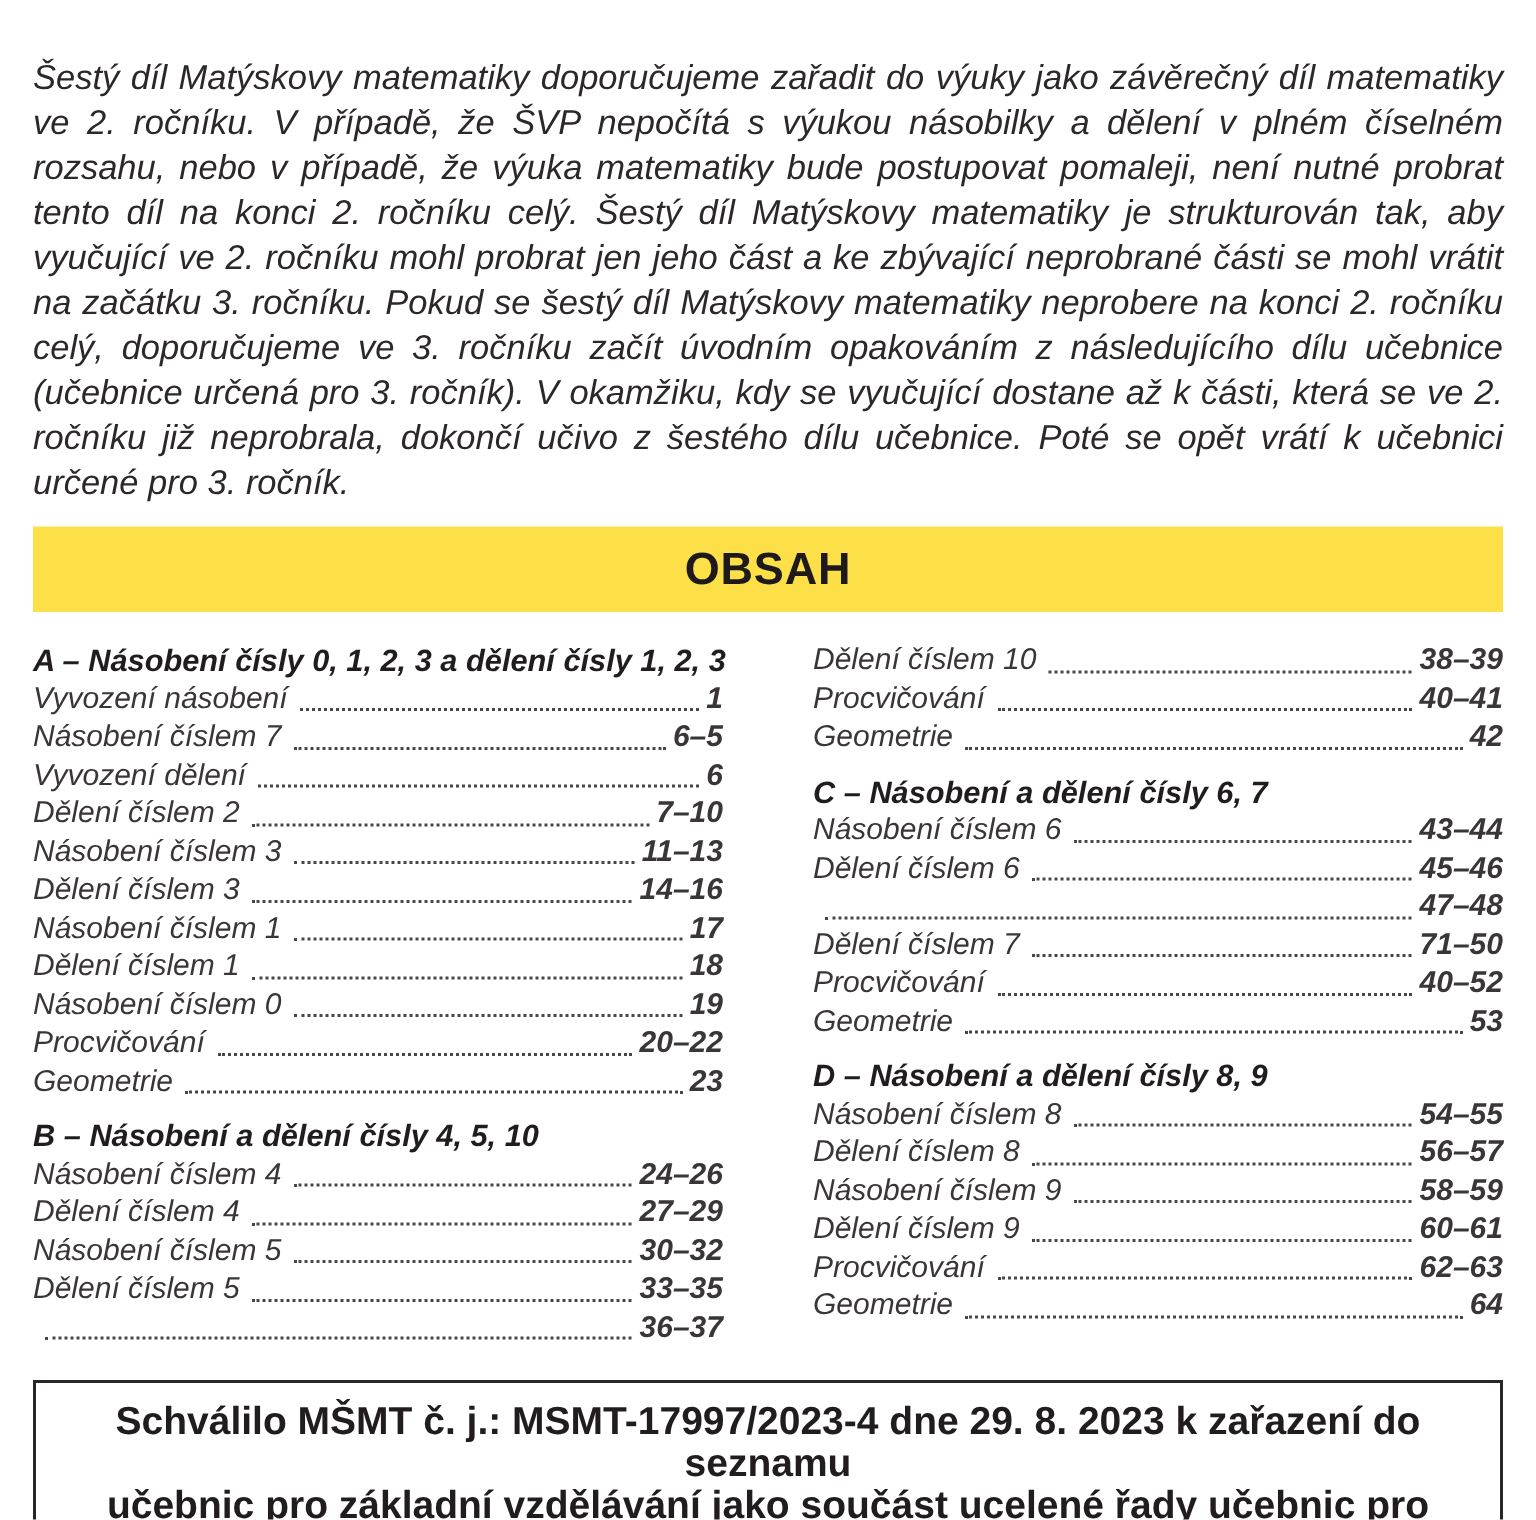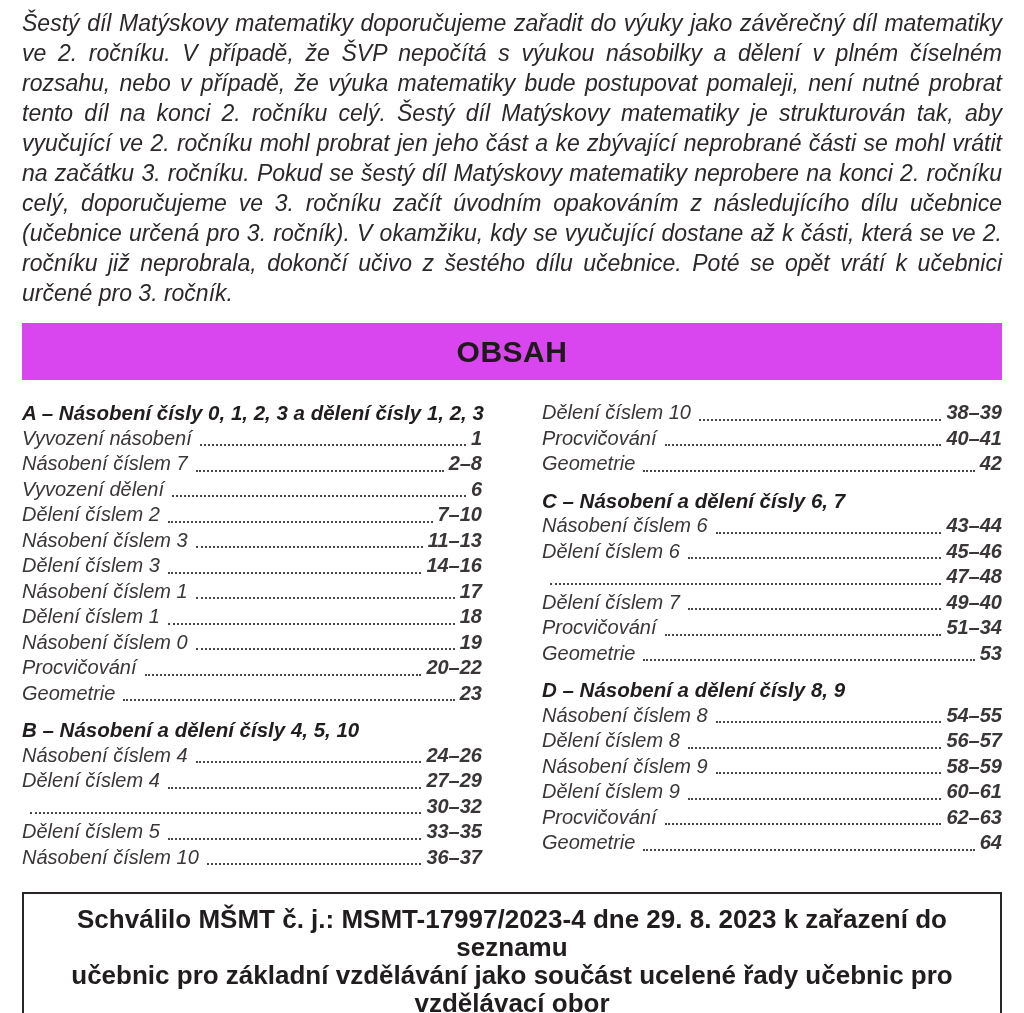--- a/index.html
+++ b/index.html
@@ -12,35 +12,35 @@
     height: 1013px;
     overflow: hidden;
     font-family: "Liberation Sans", sans-serif;
     color: #262223;
     box-sizing: border-box;
   }
   .page {
     box-sizing: border-box;
     width: 1024px;
     height: 1013px;
-    padding: 8px 22px 0 22px;
+    padding: 36px 22px 0 22px;
   }
   
   .intro {
     margin: 0 0 15px 0;
     font-style: italic;
     font-size: 23px;
     line-height: 30px;
     text-align: justify;
     color: #2c2829;
   }
   
   .obsah-bar {
     height: 57px;
-    background: #d946ef;
+    background: #fde047;
     display: flex;
     align-items: center;
     justify-content: center;
     margin-bottom: 20px;
   }
   .obsah-title {
     margin: 0;
     font-size: 30px;
     font-weight: bold;
     letter-spacing: 0.5px;
@@ -113,21 +113,21 @@
     <div class="toc-col" id="toc-left">
         <div class="toc-header">A – Násobení čísly 0, 1, 2, 3 a dělení čísly 1, 2, 3</div>
         <div class="toc-row">
           <span class="toc-label">Vyvození násobení</span>
           <span class="toc-leader"></span>
           <span class="toc-pages">1</span>
         </div>
         <div class="toc-row">
           <span class="toc-label">Násobení číslem 7</span>
           <span class="toc-leader"></span>
-          <span class="toc-pages">2–8</span>
+          <span class="toc-pages">6–5</span>
         </div>
         <div class="toc-row">
           <span class="toc-label">Vyvození dělení</span>
           <span class="toc-leader"></span>
           <span class="toc-pages">6</span>
         </div>
         <div class="toc-row">
           <span class="toc-label">Dělení číslem 2</span>
           <span class="toc-leader"></span>
           <span class="toc-pages">7–10</span>
@@ -172,30 +172,30 @@
           <span class="toc-label">Násobení číslem 4</span>
           <span class="toc-leader"></span>
           <span class="toc-pages">24–26</span>
         </div>
         <div class="toc-row">
           <span class="toc-label">Dělení číslem 4</span>
           <span class="toc-leader"></span>
           <span class="toc-pages">27–29</span>
         </div>
         <div class="toc-row">
+          <span class="toc-label">Násobení číslem 5</span>
           <span class="toc-leader"></span>
           <span class="toc-pages">30–32</span>
         </div>
         <div class="toc-row">
           <span class="toc-label">Dělení číslem 5</span>
           <span class="toc-leader"></span>
           <span class="toc-pages">33–35</span>
         </div>
         <div class="toc-row">
-          <span class="toc-label">Násobení číslem 10</span>
           <span class="toc-leader"></span>
           <span class="toc-pages">36–37</span>
         </div>
       </div>
     <div class="toc-col" id="toc-right">
         <div class="toc-row">
           <span class="toc-label">Dělení číslem 10</span>
           <span class="toc-leader"></span>
           <span class="toc-pages">38–39</span>
         </div>
@@ -220,26 +220,26 @@
           <span class="toc-leader"></span>
           <span class="toc-pages">45–46</span>
         </div>
         <div class="toc-row">
           <span class="toc-leader"></span>
           <span class="toc-pages">47–48</span>
         </div>
         <div class="toc-row">
           <span class="toc-label">Dělení číslem 7</span>
           <span class="toc-leader"></span>
-          <span class="toc-pages">49–40</span>
-        </div>
-        <div class="toc-row">
-          <span class="toc-label">Procvičování</span>
-          <span class="toc-leader"></span>
-          <span class="toc-pages">51–34</span>
+          <span class="toc-pages">71–50</span>
+        </div>
+        <div class="toc-row">
+          <span class="toc-label">Procvičování</span>
+          <span class="toc-leader"></span>
+          <span class="toc-pages">40–52</span>
         </div>
         <div class="toc-row">
           <span class="toc-label">Geometrie</span>
           <span class="toc-leader"></span>
           <span class="toc-pages">53</span>
         </div>
         <div class="toc-header">D – Násobení a dělení čísly 8, 9</div>
         <div class="toc-row">
           <span class="toc-label">Násobení číslem 8</span>
           <span class="toc-leader"></span>

